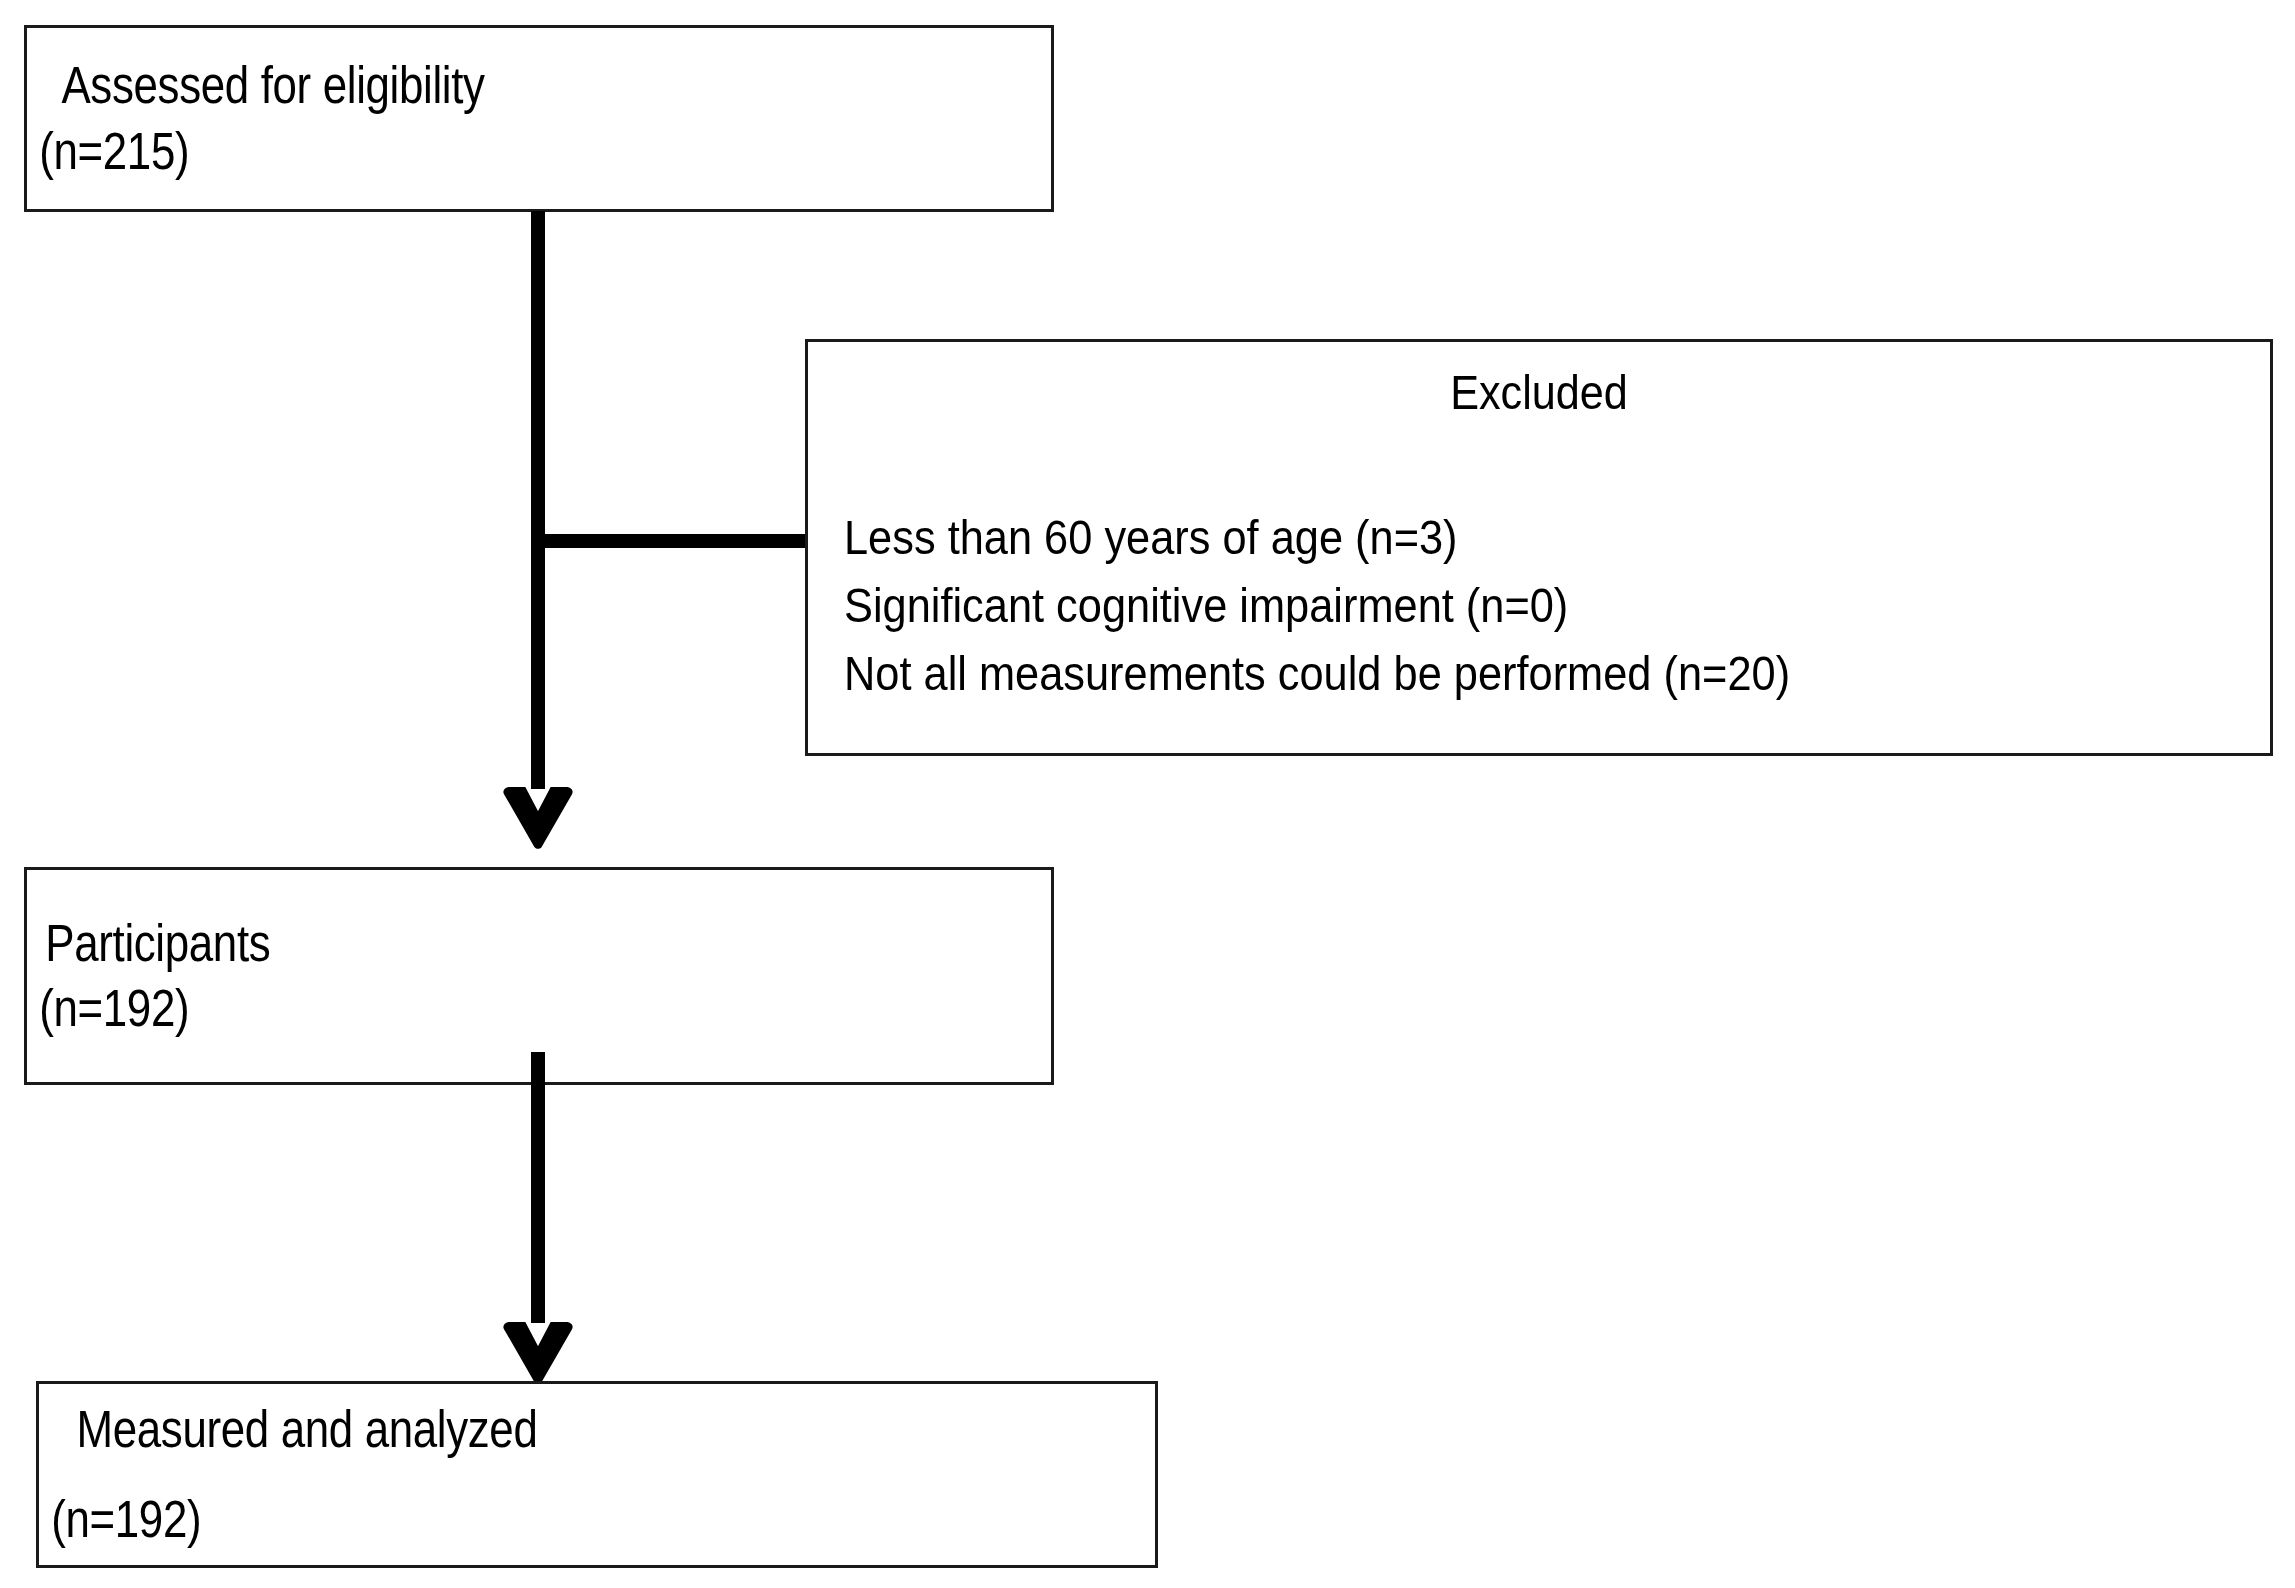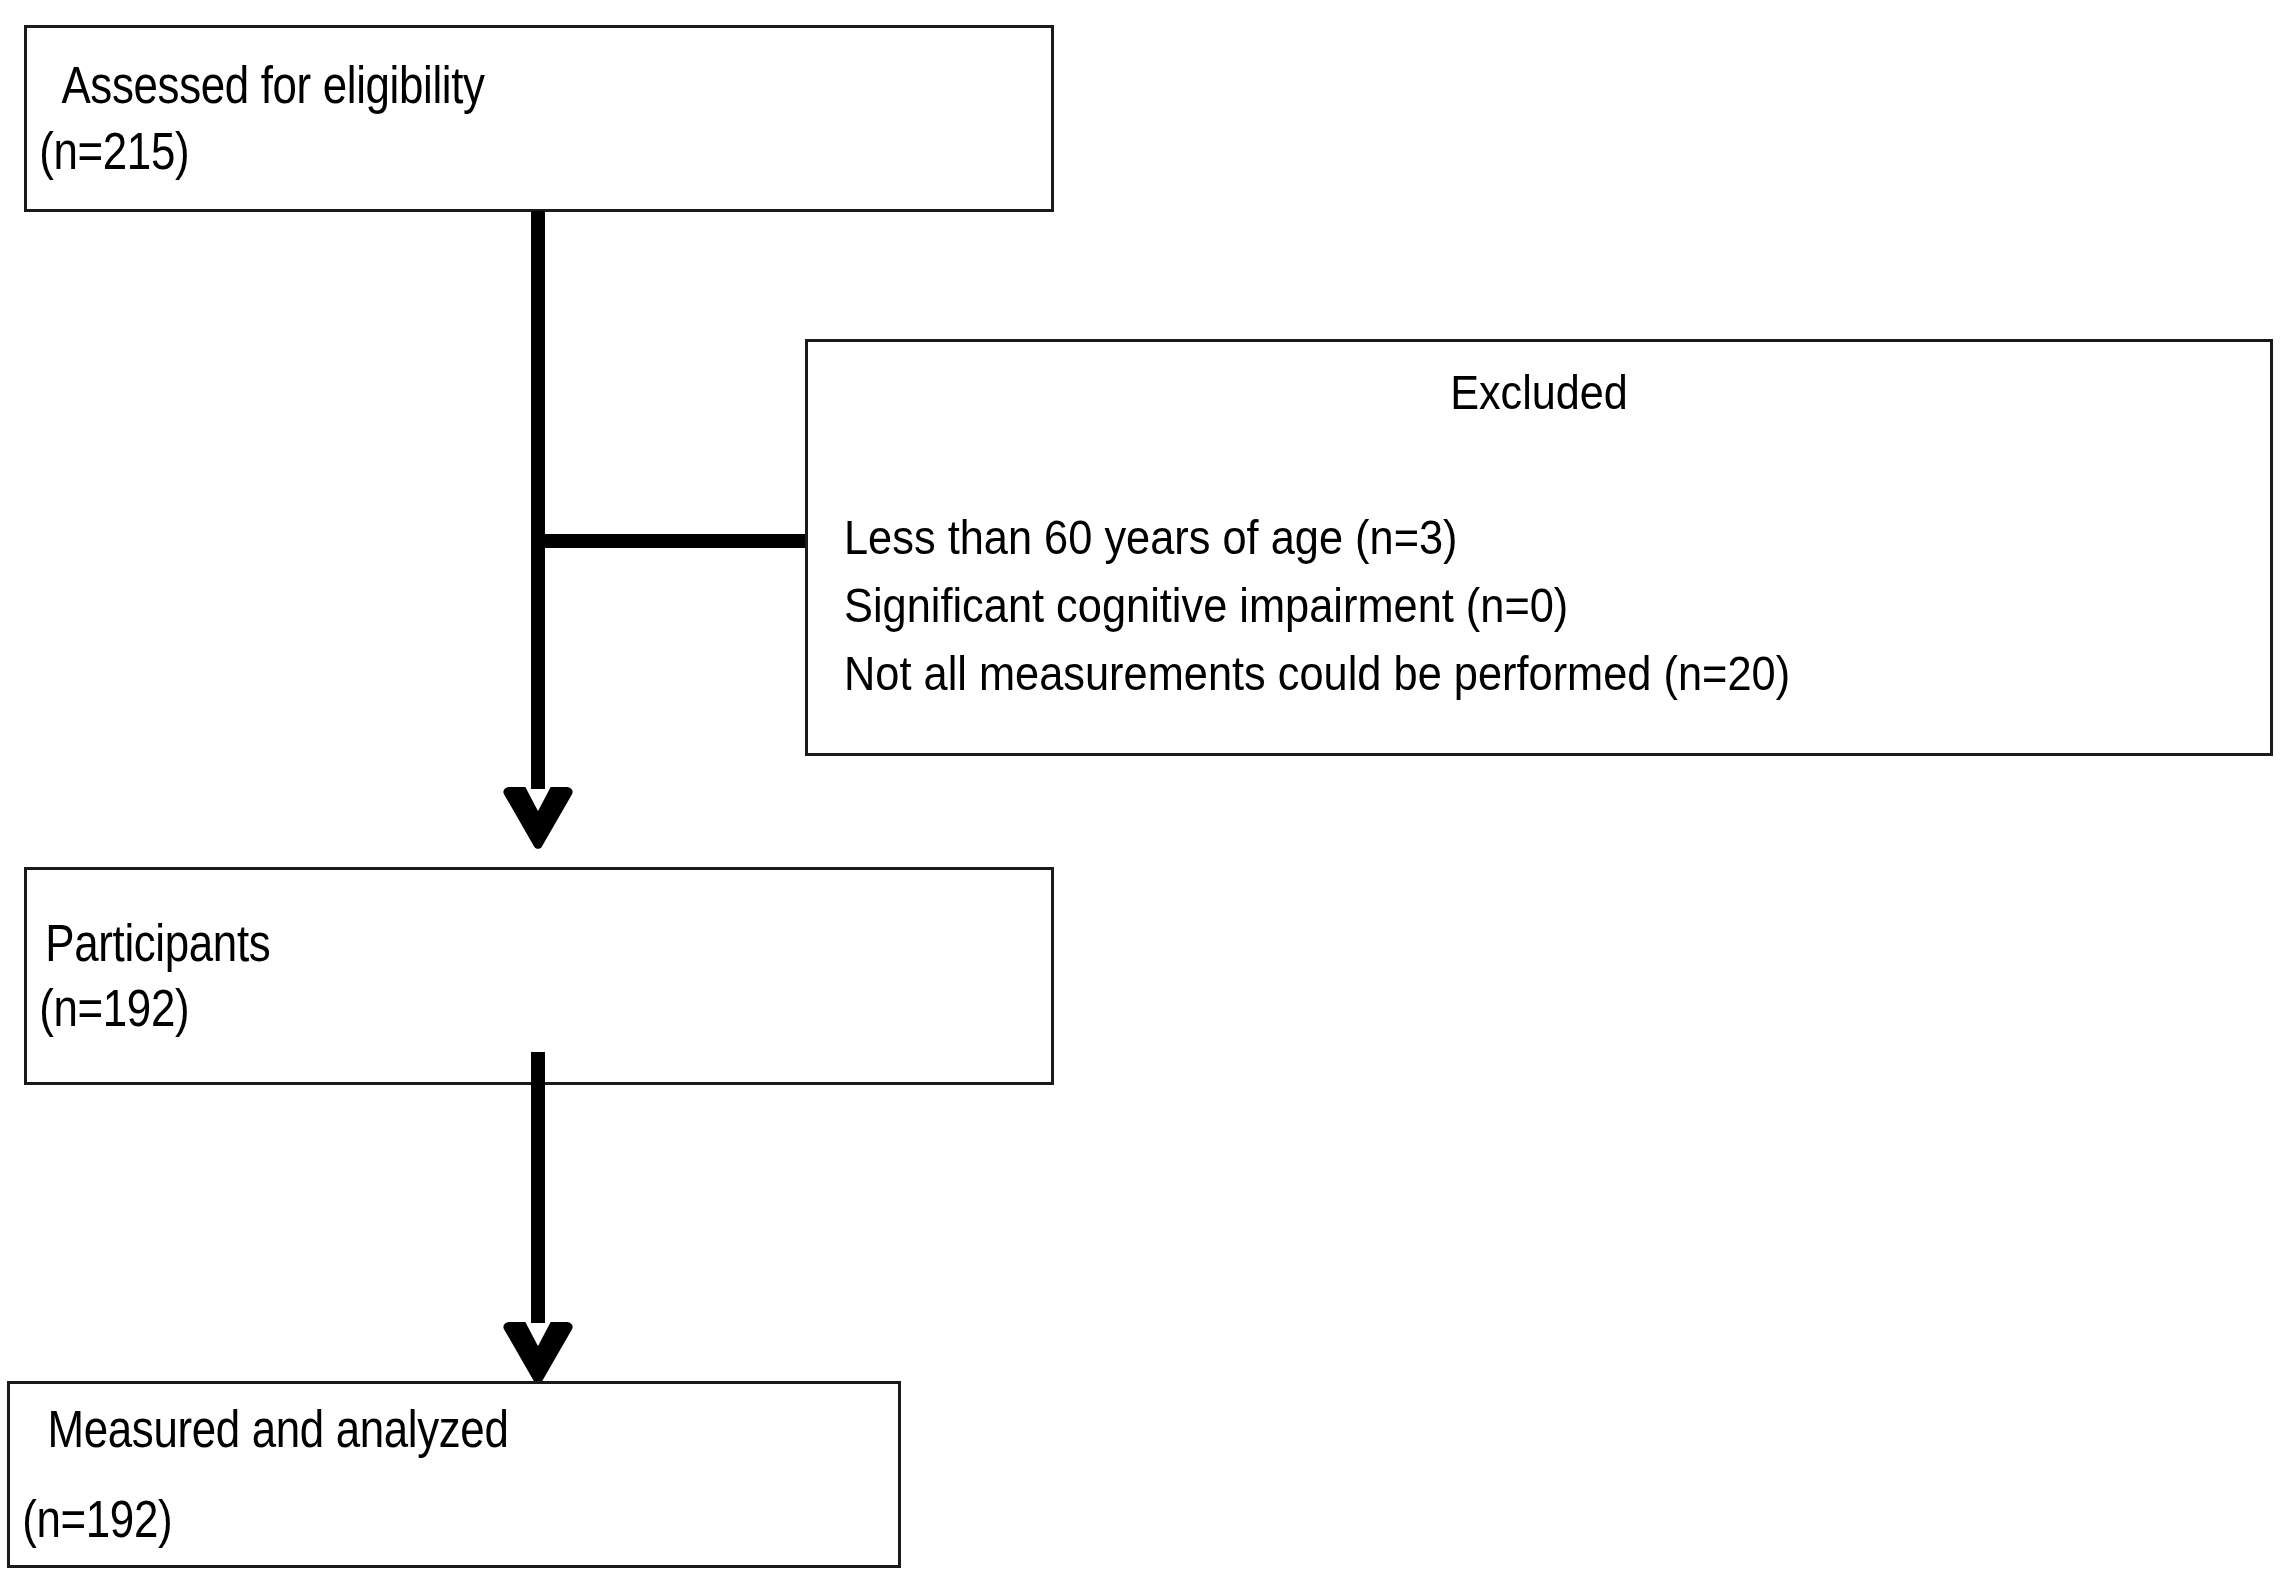--- a/index.html
+++ b/index.html
@@ -36,21 +36,21 @@
     line-height: 1.28;
     letter-spacing: -0.4px;
     white-space: nowrap;
     text-align: center;
     transform: scaleX(0.86);
     transform-origin: center center;
   }
 
   #box-assessed  { left: 24px;  top: 25px;   width: 1030px; height: 187px; }
   #box-participants { left: 24px; top: 867px; width: 1030px; height: 218px; }
-  #box-measured  { left: 7px;  top: 1381px; width: 894px; height: 187px; gap: 24px; }
+  #box-measured  { left: 36px;  top: 1381px; width: 1122px; height: 187px; gap: 24px; }
 
   
   #box-excluded {
     position: absolute;
     left: 805px;
     top: 339px;
     width: 1468px;
     height: 417px;
     box-sizing: border-box;
     background: #ffffff;

